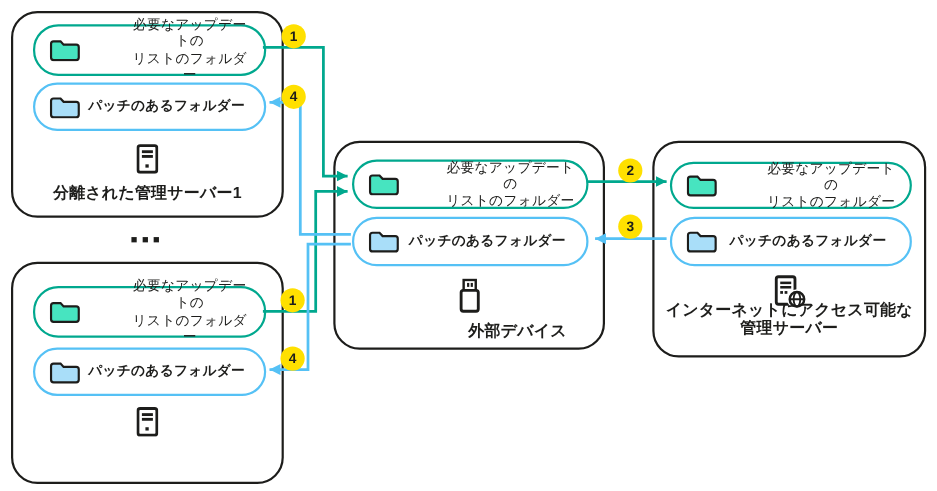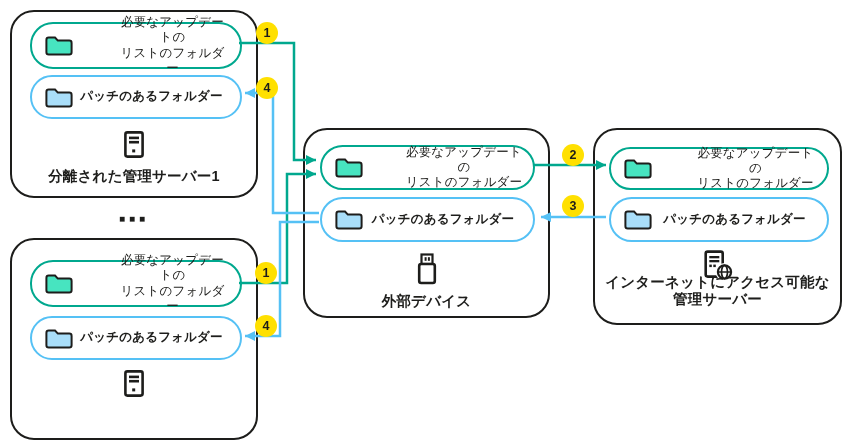--- a/index.html
+++ b/index.html
@@ -120,21 +120,21 @@
       <span class="ptext">パッチのあるフォルダー</span>
     </div>
     <span class="dev-icon" style="top:123px;">
       <svg width="26" height="32" viewBox="0 0 26 32">
         <rect class="stk" x="7.5" y="1.5" width="11" height="9.5" stroke-width="2.2"></rect>
         <rect class="fil" x="10.6" y="4.2" width="2" height="3.6"></rect>
         <rect class="fil" x="13.9" y="4.2" width="2" height="3.6"></rect>
         <rect class="stk" x="5.2" y="11" width="15.6" height="19" rx="2" stroke-width="2.6"></rect>
       </svg>
     </span>
-    <div class="box-title" style="top:163px;">外部デバイス</div>
+    <div class="box-title" style="top:163px;margin-left:44px;">外部デバイス</div>
   </div>
 
   <div class="box" id="box-internet">
     <div class="pill green" style="left:14px;top:17px;width:220px;height:43px;">
       <span class="ficon">
         <svg width="28" height="21" viewBox="0 0 24 18">
             <path d="M1.2 4.2 C1.2 3 2 2.2 3.2 2.2 H8.6 L11 4.8 H20.8 C22 4.8 22.8 5.6 22.8 6.8 V14.8 C22.8 16 22 16.8 20.8 16.8 H3.2 C2 16.8 1.2 16 1.2 14.8 Z" stroke="var(--c-ink)" stroke-width="1.7" fill="var(--c-teal_fill)"></path>
           </svg>
       </span>
       <span class="ptext">必要なアップデートの

